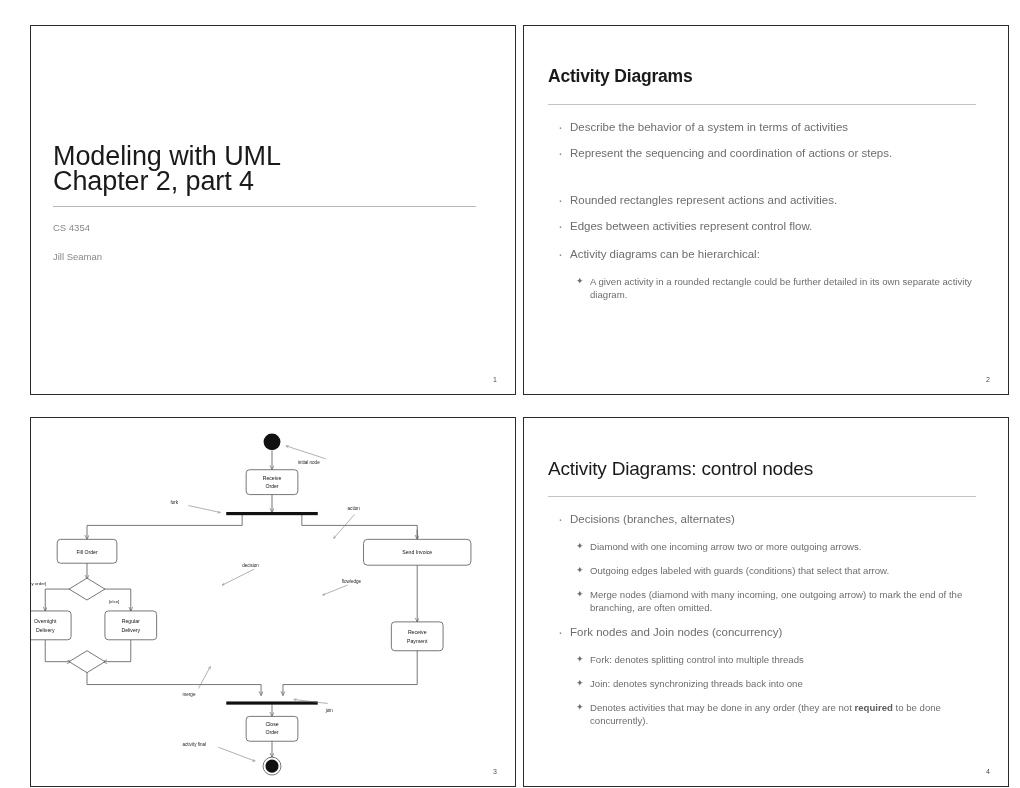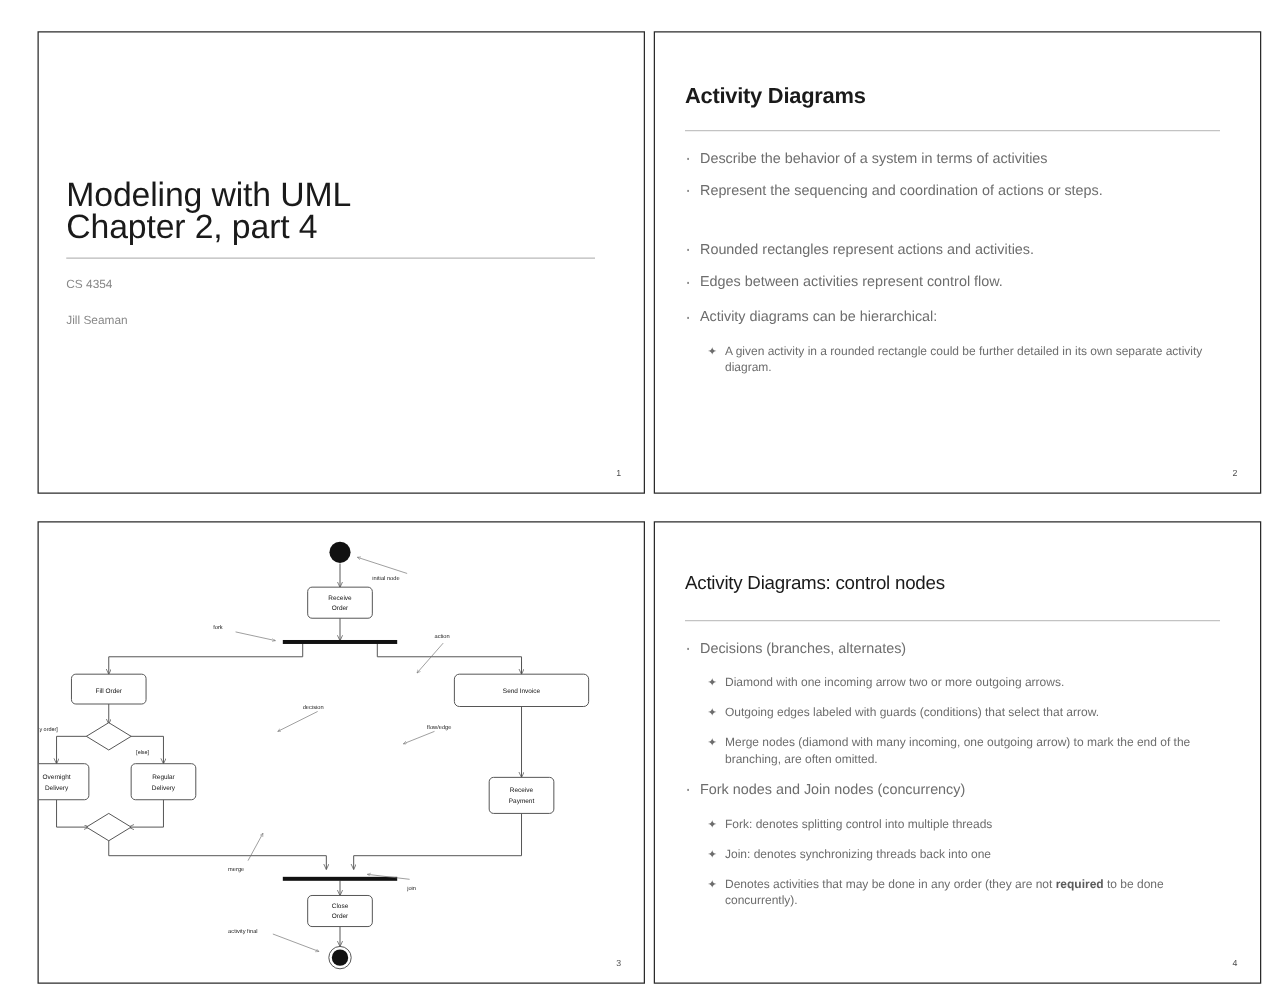--- a/index.html
+++ b/index.html
@@ -67,36 +67,36 @@
     margin-top: 17px;
     font-size: 9.5px;
     color: #888888;
   }
 
   
   .c-title {
     position: absolute;
     left: 24px;
     top: 40px;
-    font-size: 15px;
+    font-size: 19px;
     color: #1a1a1a;
     letter-spacing: -0.2px;
   }
   .c-title.bold { font-weight: bold; font-size: 17.5px; }
   .c-rule {
     position: absolute;
     left: 24px;
     top: 78px;
     width: 428px;
     height: 1px;
     background: #c3c3c3;
   }
   .c-body {
     position: absolute;
-    left: 22px;
+    left: 32px;
     top: 94px;
     width: 444px;
   }
   .bullet1 {
     position: relative;
     font-size: 11.5px;
     line-height: 15px;
     color: #6d6d6d;
     padding-left: 14px;
     margin-bottom: 11px;

